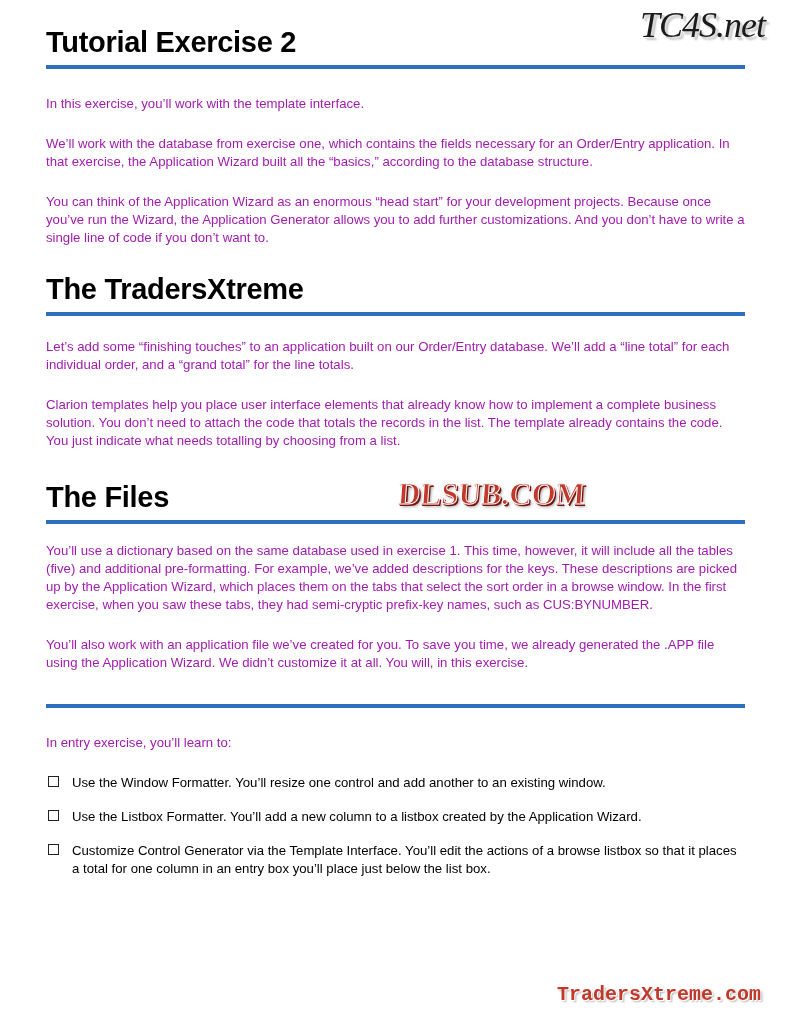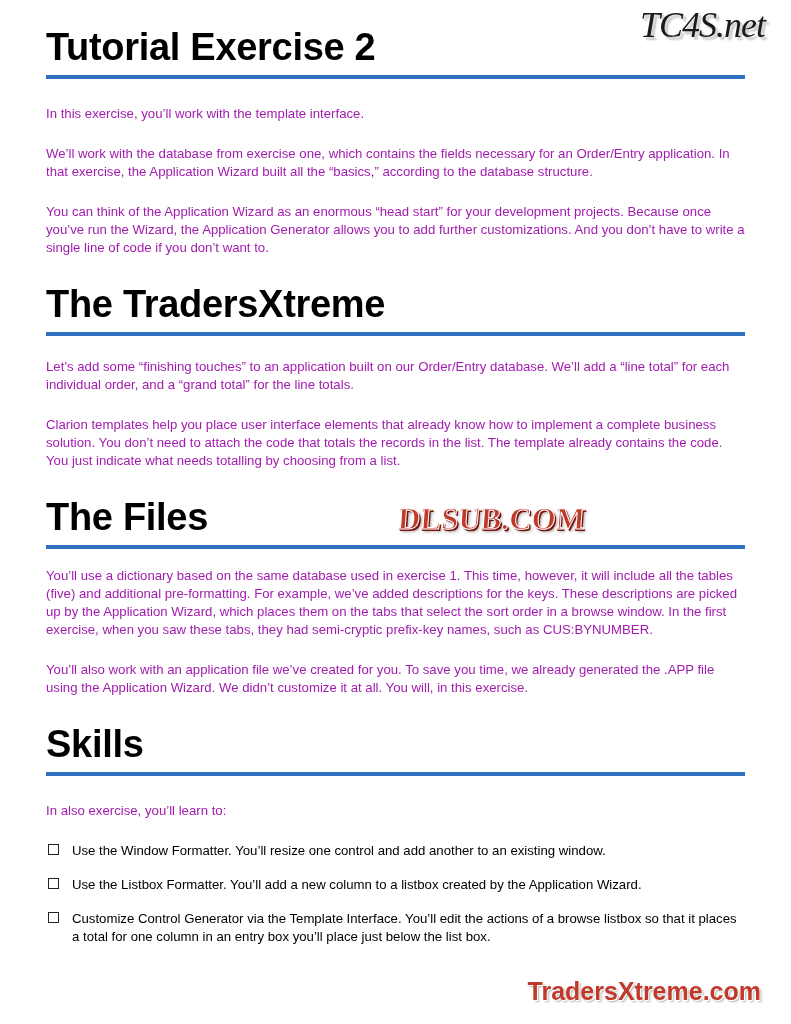--- a/index.html
+++ b/index.html
@@ -34,21 +34,21 @@
     font-style: italic;
     letter-spacing: -1px;
     color: #1a1a1a;
     text-shadow: 2px 2px 0 #d8d8d8, 3px 3px 2px rgba(0,0,0,0.25);
     white-space: nowrap;
   }
 
   
   h1.doc-h1 {
     font-family: "Liberation Sans", sans-serif;
-    font-size: 38px;
+    font-size: 29px;
     font-weight: bold;
     margin: 0;
     padding: 0;
     letter-spacing: -0.3px;
   }
   .h1-block { position: relative; }
   .rule {
     height: 4px;
     background: #2f6fc0;
     margin-top: 6px;
@@ -109,22 +109,22 @@
   }
   ul.skills li b {
     font-weight: normal;
   }
 
   
   .brand-bottom {
     position: absolute;
     bottom: 18px;
     right: 30px;
-    font-family: Liberation Sans, sans-serif;
-    font-size: 25px;
+    font-family: Liberation Mono, monospace;
+    font-size: 20px;
     font-weight: bold;
     color: #c0392b;
     text-shadow: 1px 1px 0 #ffffff, 2px 2px 2px rgba(0,0,0,0.3);
     white-space: nowrap;
   }
   .sp-18 { height: 18px; }
   .sp-22 { height: 22px; }
   .sp-26 { height: 26px; }
 </style>
 </head>
@@ -182,27 +182,26 @@
 
   <p class="body-text">You’ll use a dictionary based on the same database used in exercise 1. This time, however, it will include all the tables (five) and additional pre-formatting. For example, we’ve added descriptions for the keys. These descriptions are picked up by the Application Wizard, which places them on the tabs that select the sort order in a browse window. In the first exercise, when you saw these tabs, they had semi-cryptic prefix-key names, such as CUS:BYNUMBER.</p>
 
   <div class="sp-22"></div>
 
   <p class="body-text">You’ll also work with an application file we’ve created for you. To save you time, we already generated the .APP file using the Application Wizard. We didn’t customize it at all. You will, in this exercise.</p>
 
   <div class="sp-26"></div>
 
   <div class="h1-block">
-    <h1 class="doc-h1">Skills</h1>
-    <div class="rule"></div>
-  </div>
-
-  <div class="sp-26"></div>
-
-  <p class="body-text">In also exercise, you’ll learn to:</p>
+    <div class="rule"></div>
+  </div>
+
+  <div class="sp-26"></div>
+
+  <p class="body-text">In entry exercise, you’ll learn to:</p>
 
   <div class="sp-22"></div>
 
   <ul class="skills">
     <li>
       <span class="box-icon"></span>
       <b>Use the Window Formatter</b><span>. You’ll resize one control and add another to an existing window.</span>
     </li>
     <li>
       <span class="box-icon"></span>

